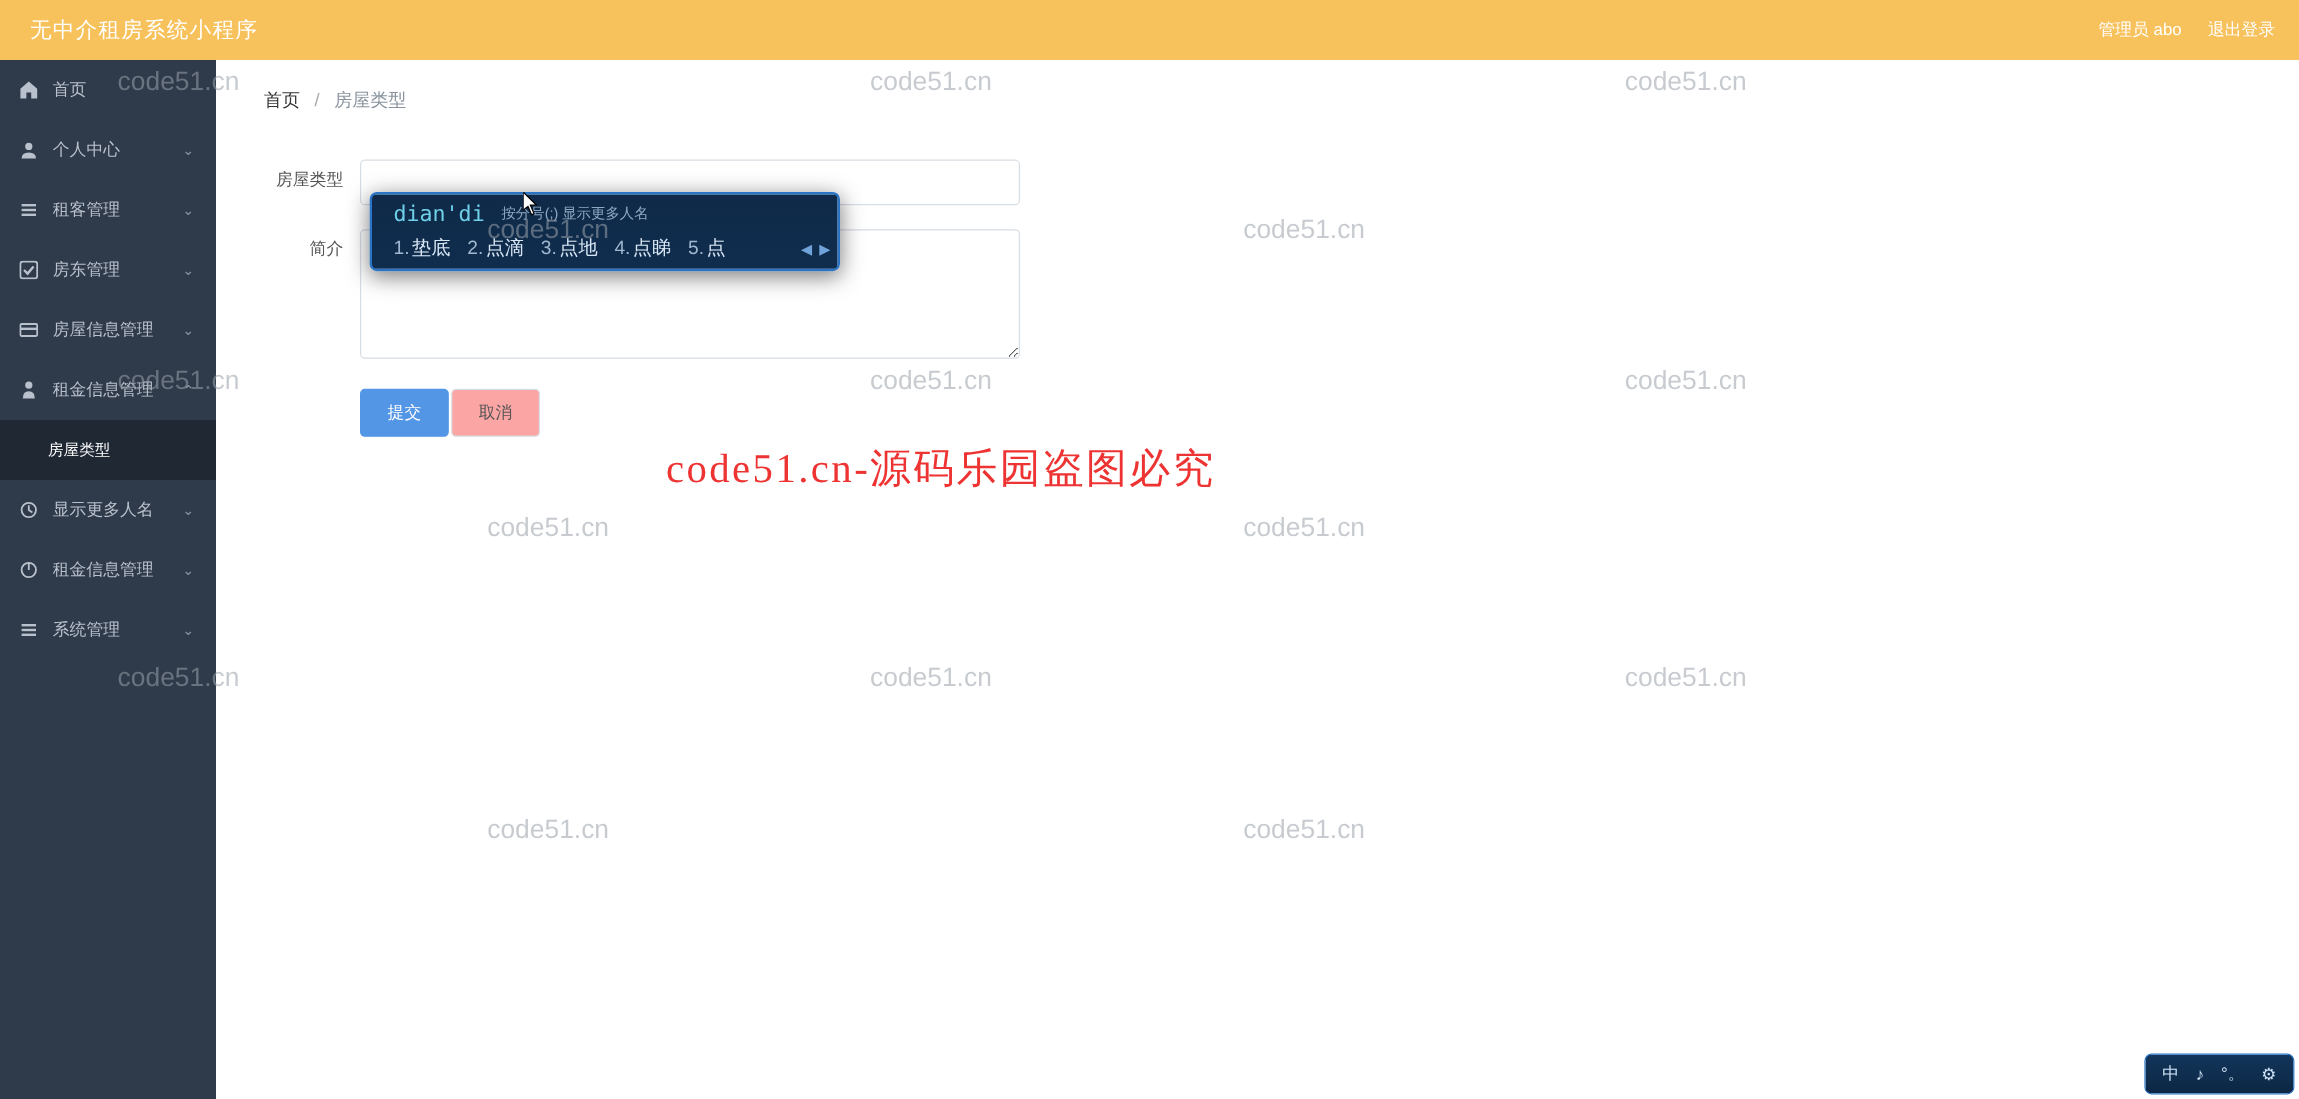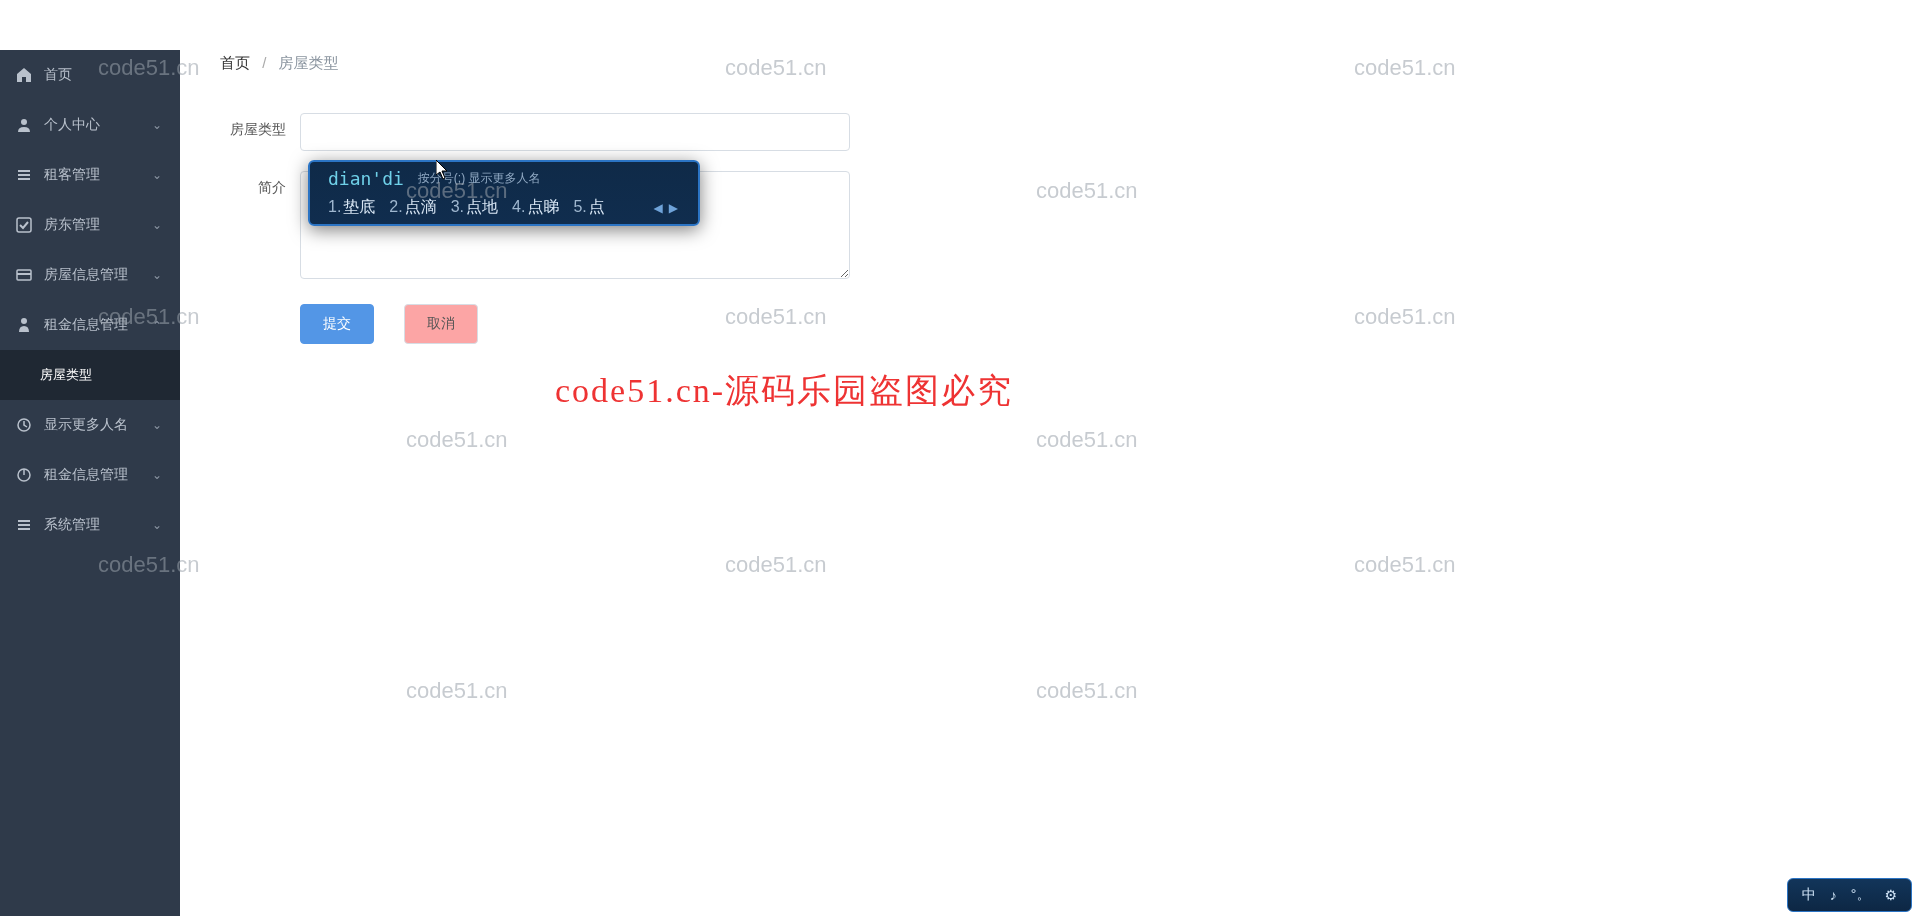--- a/index.html
+++ b/index.html
@@ -14,58 +14,65 @@
   .sidebar { position: absolute; left: 0; top: 50px; bottom: 0; width: 180px; background: #2f3a4a; color: #b9c1cc; overflow-y: auto; }
   .side-item { display: flex; align-items: center; height: 50px; padding: 0 16px; cursor: pointer; font-size: 14px; position: relative; }
   .side-item .icon { width: 16px; height: 16px; margin-right: 12px; flex-shrink: 0; }
   .side-item .arrow { position: absolute; right: 18px; font-size: 12px; color: #8a94a2; transition: transform .2s; }
   .side-item.expanded .arrow { transform: rotate(180deg); }
   .side-sub { background: #26303e; }
   .side-sub .side-item { padding-left: 40px; font-size: 13px; }
   .side-sub .side-item.active { color: #fff; background: #1f2833; }
   
   .main { position: absolute; left: 180px; right: 0; top: 50px; bottom: 0; background: #fff; overflow: auto; }
-  .breadcrumb { padding: 4px 30px 10px 40px; font-size: 15px; color: #555; }
+  .breadcrumb { padding: 24px 30px 10px 40px; font-size: 15px; color: #555; }
   .breadcrumb .sep { margin: 0 8px; color: #aaa; }
   .breadcrumb .current { color: #8a949f; }
   .breadcrumb .home { color: #333; font-weight: 500; }
   .form-panel { margin: 10px 20px; padding: 20px 0 30px 0; background: #fff; }
   .form-row { display: flex; align-items: flex-start; margin-bottom: 20px; }
   .form-label { width: 100px; text-align: right; padding-right: 14px; padding-top: 8px; color: #555; font-size: 14px; }
   .form-ctrl input[type=text] { width: 550px; height: 38px; border: 1px solid #d7dde4; border-radius: 4px; padding: 0 12px; font-size: 14px; outline: none; }
   .form-ctrl textarea { width: 550px; height: 108px; border: 1px solid #d7dde4; border-radius: 4px; padding: 8px 12px; font-size: 14px; outline: none; resize: both; }
-  .btn-row { padding-left: 100px; display: flex; gap: 30px; margin-top: 22px; }
+  .btn-row { padding-left: 100px; display: flex; gap: 2px; margin-top: 22px; }
   .btn { height: 40px; padding: 0 22px; border-radius: 4px; font-size: 14px; cursor: pointer; border: 1px solid transparent; }
   .btn-primary { background: #5396e6; color: #fff; border-color: #5396e6; }
   .btn-default { background: #fca5a5; color: #555; border-color: #d7dde4; }
   
   .ime { position: absolute; left: 308px; top: 160px; width: 392px; border: 2px solid #2b74c4; border-radius: 6px; background: linear-gradient(#0f2a48, #102d4e); box-shadow: 0 4px 18px rgba(0,0,0,.5); color: #d8e6f4; overflow: hidden; }
   .ime-top { display: flex; align-items: center; padding: 6px 10px 4px 18px; }
   .ime-input { color: #6fd0e8; font-size: 18px; font-family: Consolas, monospace; margin-right: 14px; }
   .ime-hint { font-size: 12px; color: #8fa8c2; }
-  .ime-cand { display: flex; align-items: center; justify-content: space-between; padding: 4px 20px 6px 18px; font-size: 16px; }
+  .ime-cand { display: flex; align-items: center; justify-content: space-between; padding: 4px 6px 6px 18px; font-size: 16px; }
   .ime-cands { display: flex; gap: 14px; }
   .ime-cand span.num { color: #9fb7cf; margin-right: 2px; }
   .ime-paging { display: flex; gap: 6px; font-size: 12px; color: #6fa3d9; }
   .ime-paging span { cursor: pointer; }
   
   .ime-dock { position: absolute; right: 4px; bottom: 4px; height: 34px; background: linear-gradient(#12355a, #0d2744); border: 1px solid #2b74c4; border-radius: 6px; display: flex; align-items: center; gap: 14px; padding: 0 14px; color: #cfe3f6; font-size: 14px; }
   .ime-dock span { cursor: pointer; }
   
   .watermark { position: absolute; color: #9aa2ab; font-size: 22px; opacity: 0.55; pointer-events: none; user-select: none; font-family: Liberation Sans, sans-serif; }
   .wm-red { position: absolute; left: 555px; top: 368px; color: #e33; font-size: 34px; font-weight: 500; pointer-events: none; letter-spacing: 2px; font-family: "SimSun", serif; }
   
   .cursor { position: absolute; left: 436px; top: 160px; width: 14px; height: 20px; pointer-events: none; }
   .cursor svg { display: block; }
 </style>
 </head>
 <body>
 
 <div class="app">
 
+  <div class="header">
+    <div class="title">无中介租房系统小程序</div>
+    <div class="right">
+      <span>管理员 abo</span>
+      <span>退出登录</span>
+    </div>
+  </div>
 
   <div class="sidebar">
     <div id="sidebar-items">
         <div class="side-item">
           <span class="icon"><svg viewBox="0 0 16 16" fill="currentColor">
               <path d="M8 1 L15 7 V15 H10 V10 H6 V15 H1 V7 Z"></path>
             </svg></span>
           <span>首页</span>
         </div>
         <div class="side-item">

